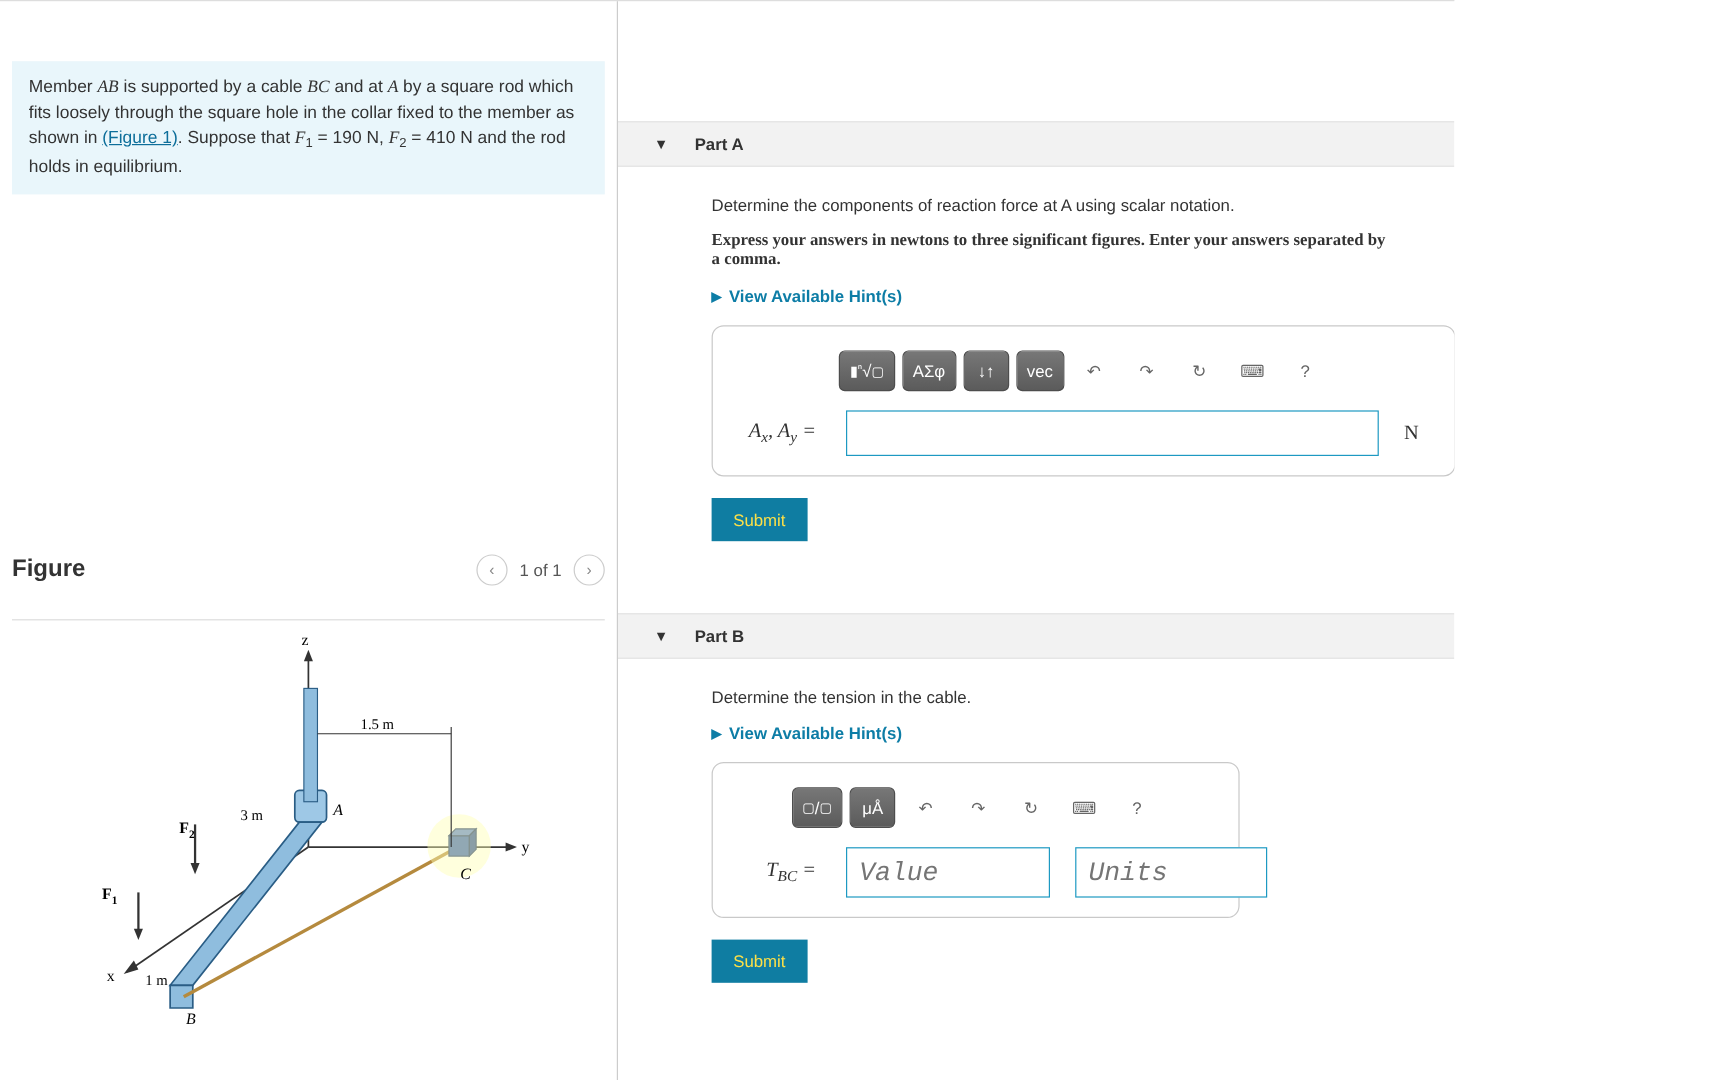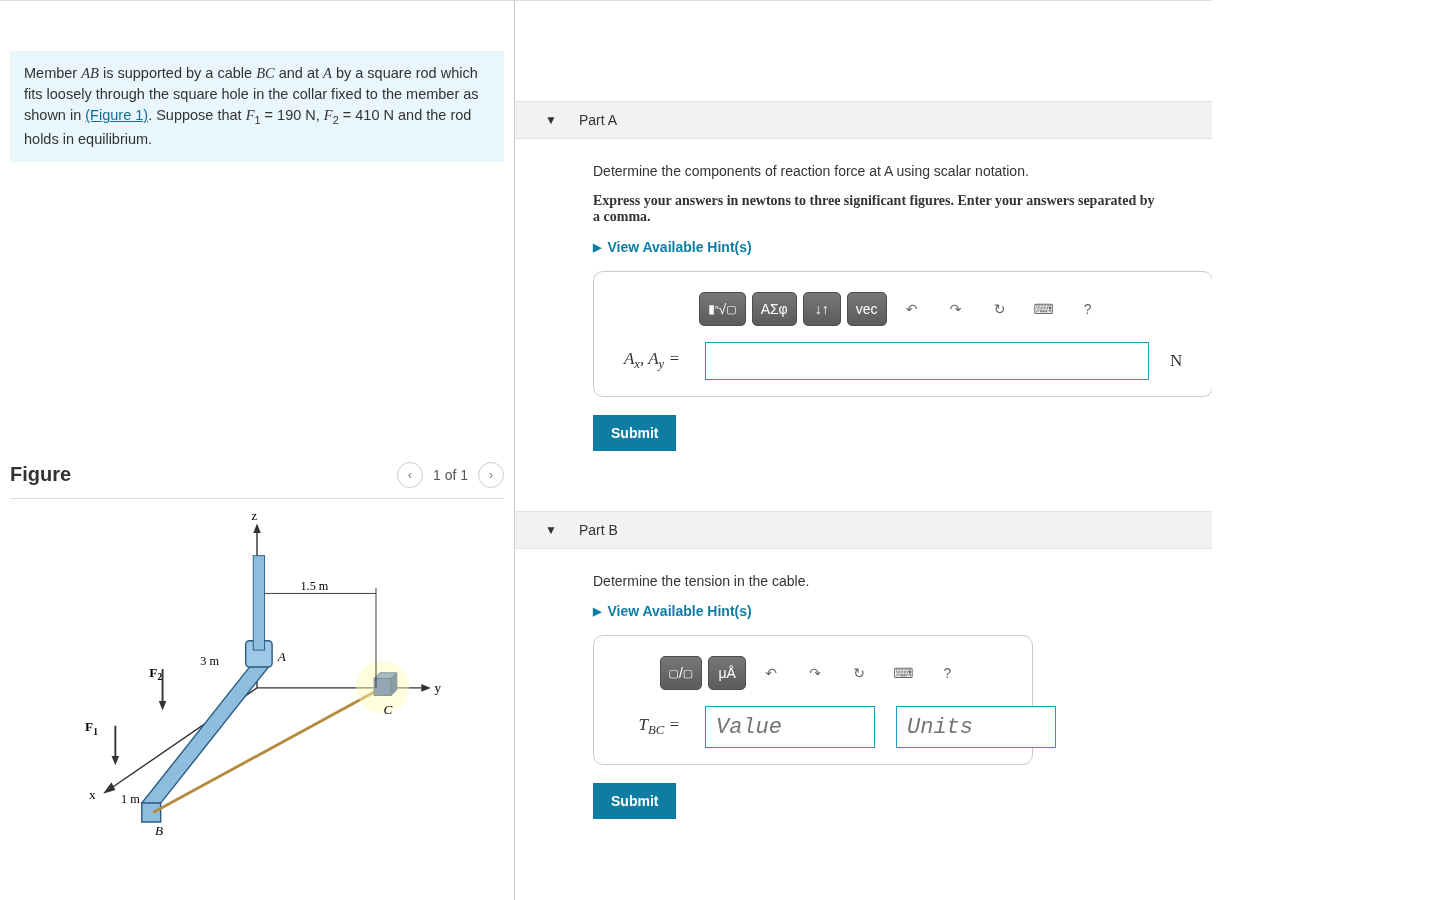--- a/index.html
+++ b/index.html
@@ -33,21 +33,21 @@
     margin-top: 40px;
     line-height: 1.45;
     font-size: 14.5px;
   }
   .problem-box a { color: #0d6e9a; text-decoration: underline; }
   .fig-header {
     display: flex;
     align-items: center;
     margin-top: 300px;
     border-bottom: 1px solid #ddd;
-    padding-bottom: 10px;
+    padding-bottom: 28px;
     gap: 40px;
   }
   .fig-title {
     font-size: 20px;
     font-weight: 700;
     flex: 1;
   }
   .pager {
     display: flex;
     align-items: center;
@@ -74,21 +74,21 @@
     border-top: 1px solid #e3e3e3;
     border-bottom: 1px solid #e3e3e3;
     padding: 10px 30px;
     margin-top: 100px;
   }
   .part-header.second { margin-top: 40px; }
   .part-header .arrow {
     margin-right: 22px;
     font-size: 12px;
   }
-  .part-header .title { font-weight: 400; text-align: right; }
+  .part-header .title { font-weight: 700; text-align: right; }
   .part-body {
     padding: 18px 48px 20px 78px;
   }
   .instr { margin: 6px 0 14px 0; }
   .instr-bold { font-weight: 700; margin-bottom: 14px; font-family: Liberation Serif, serif; }
   .hints {
     color: #0d7da6;
     font-weight: 700;
     cursor: pointer;
     display: flex;
@@ -161,23 +161,23 @@
     font-family: Liberation Mono, monospace;
     font-style: italic;
     font-size: 22px;
     color: #8f8f8f;
     padding: 0 10px;
   }
   .value-input { width: 170px; }
   .units-input { width: 160px; }
   .submit-btn {
     background: #0f7da2;
-    color: #ffffff;
+    color: #fde047;
     border: none;
-    font-weight: 700;
+    font-weight: 400;
     font-size: 14px;
     padding: 10px 18px;
     margin-top: 18px;
   }
   .answer-frame.b {
     width: 440px;
   }
   svg text { font-family: "Times New Roman", serif; }
   .sub { font-size: 0.75em; vertical-align: sub; }
 </style>

